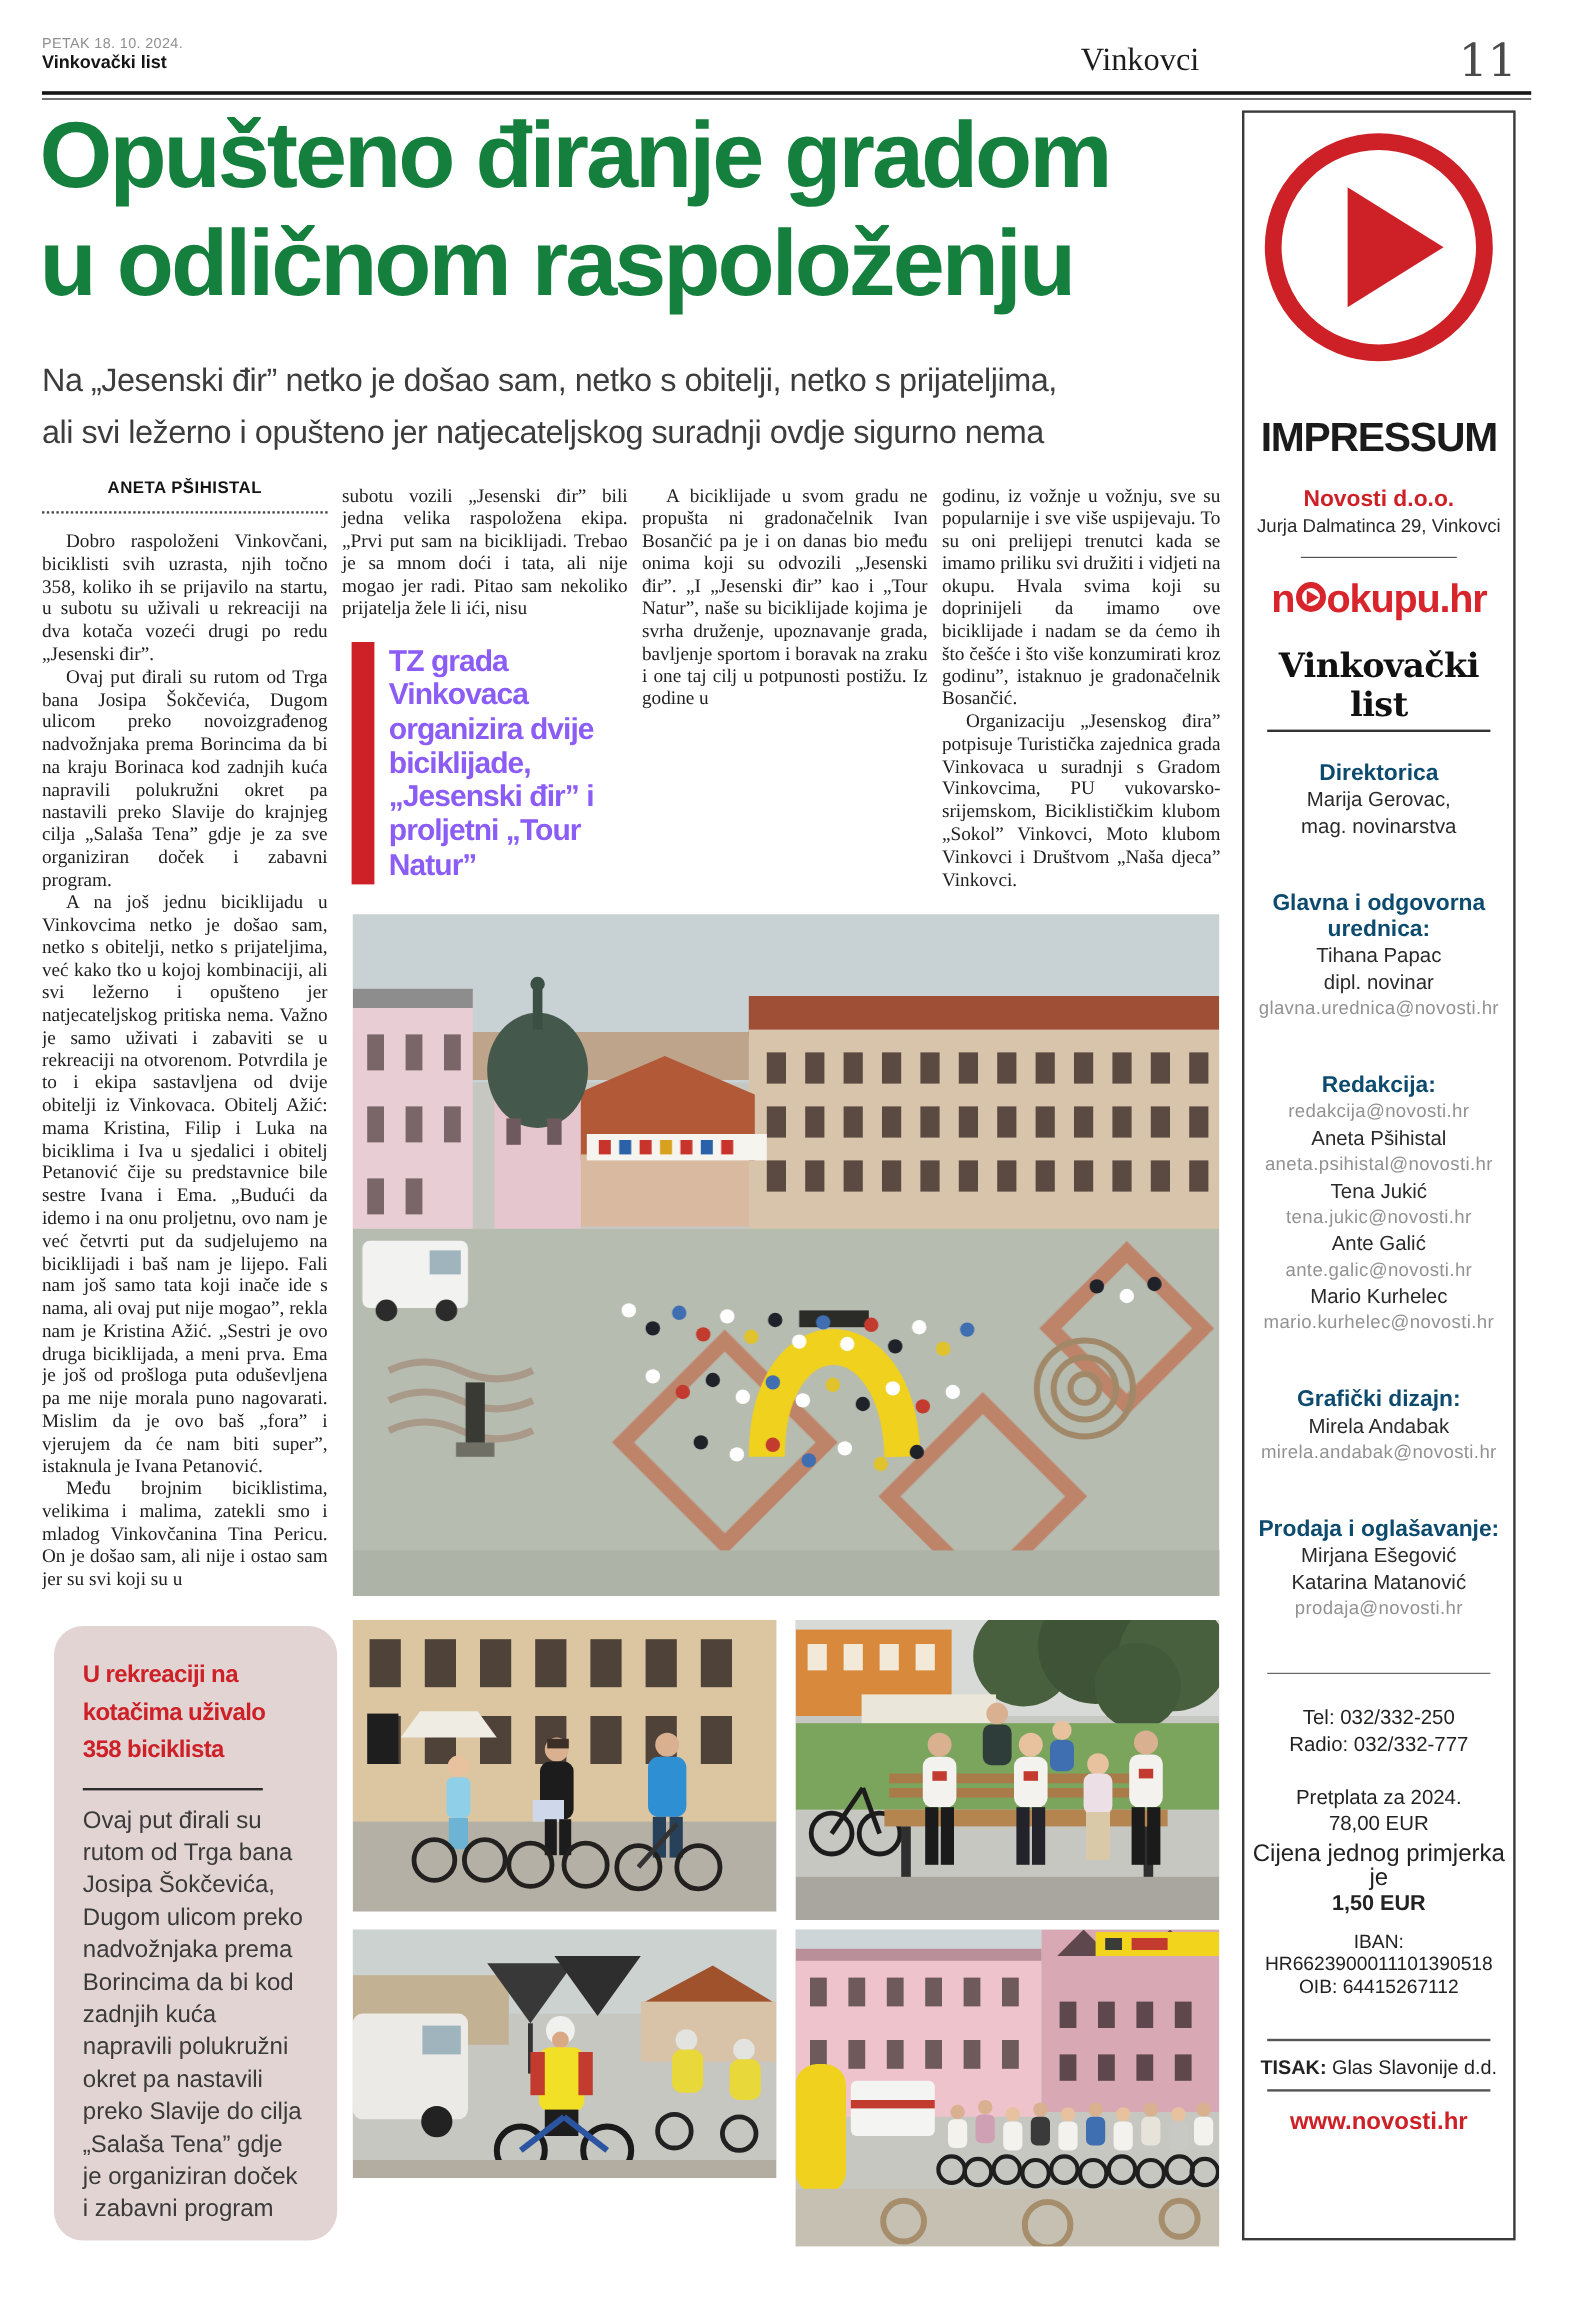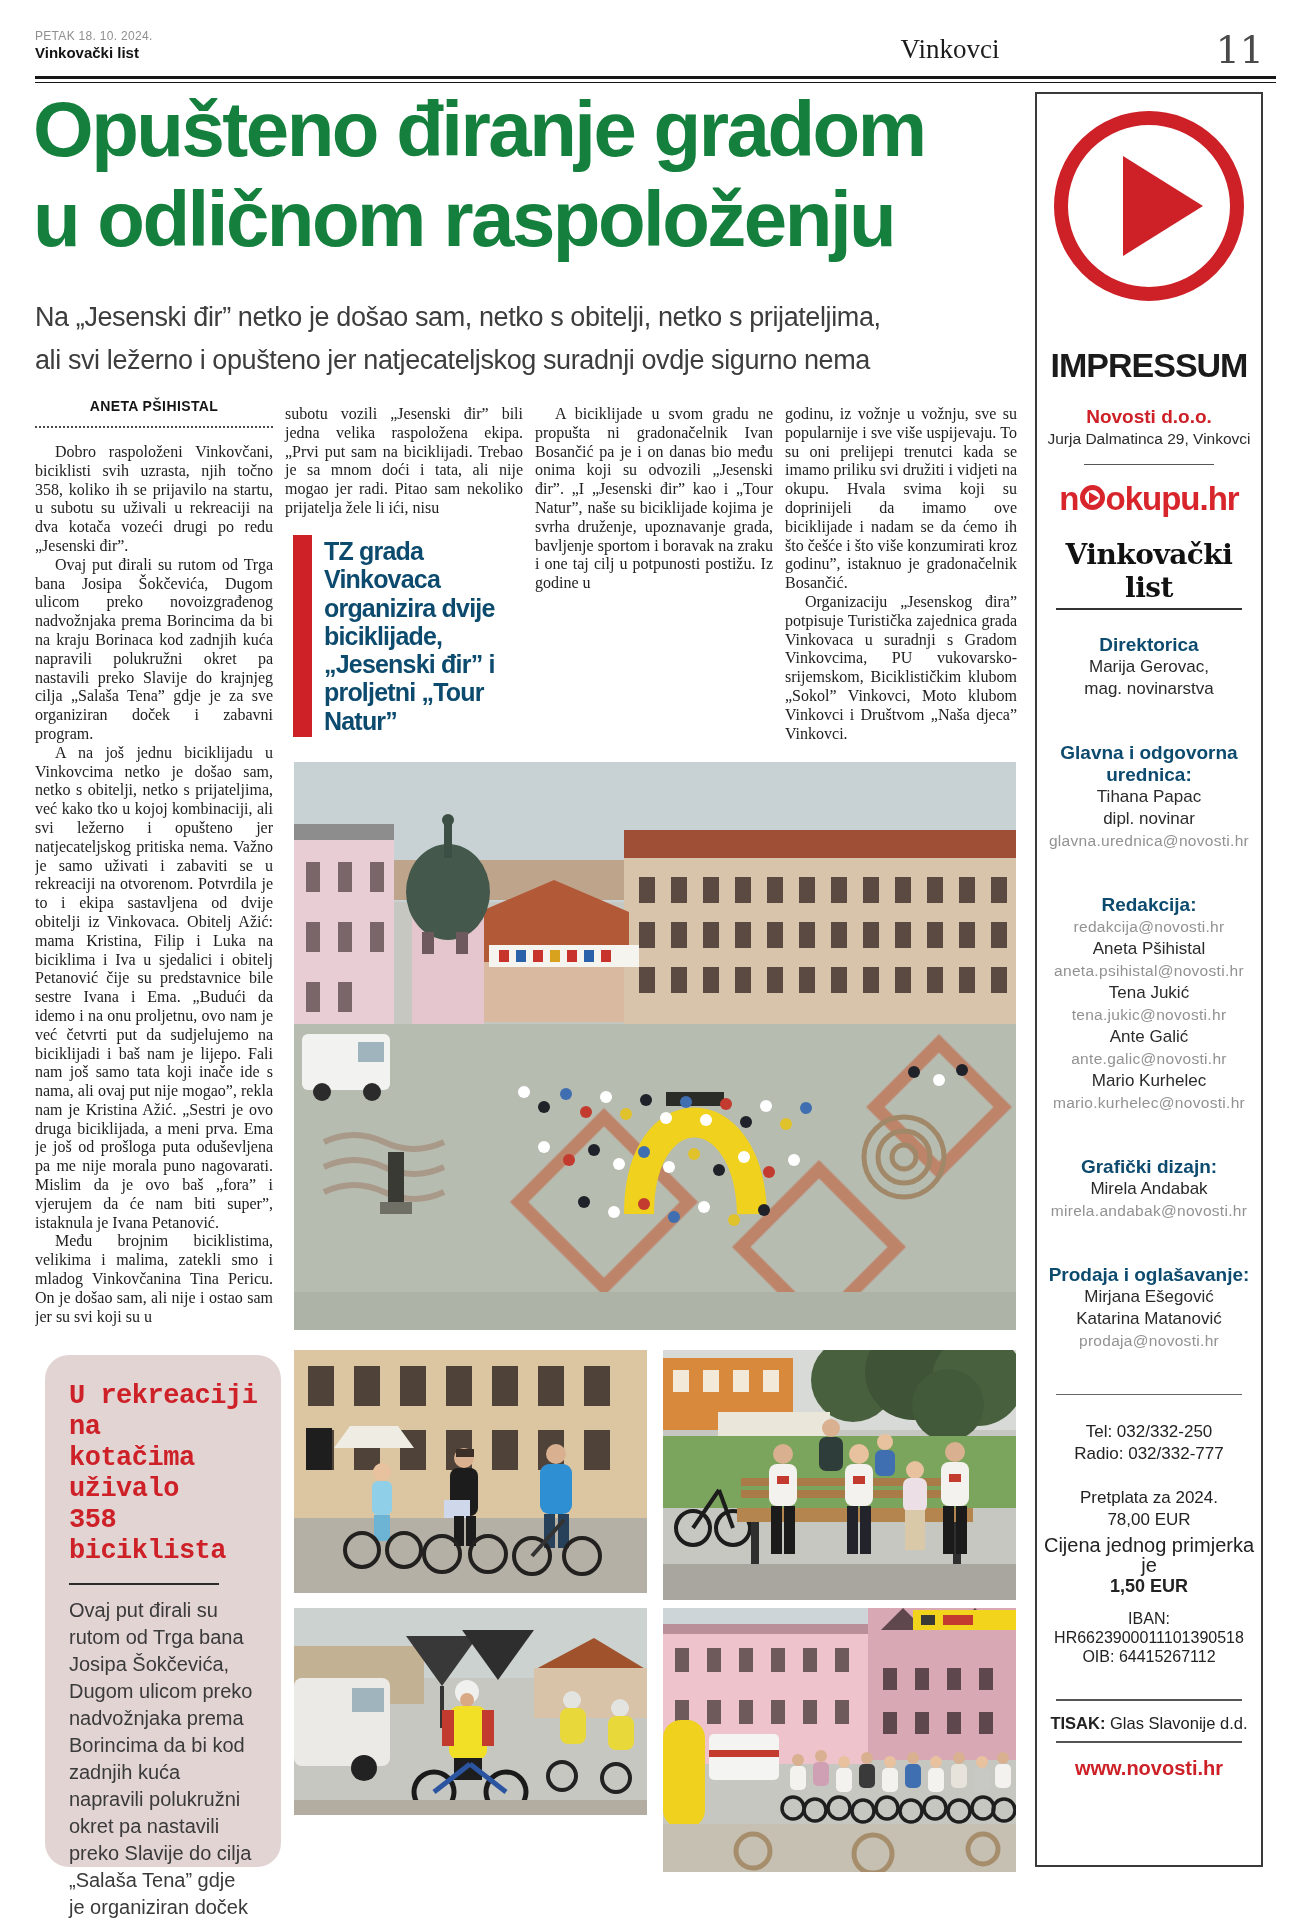--- a/index.html
+++ b/index.html
@@ -32,35 +32,35 @@
   .col p { text-indent:20px; }
   .col p.cont { text-indent:0; }
   #col1 { left:35px;  top:443px; height:895px; overflow:hidden; }
   #col2 { left:285px; top:405px; }
   #col3 { left:535px; top:405px; height:350px; overflow:hidden; }
   #col4 { left:785px; top:405px; width:232px; height:352px; overflow:hidden; }
 
   
   .pq-bar { left:293px; top:535px; width:19px; height:202px; background:#cd2027; }
   .pullquote { left:324px; top:537px; width:212px; font-family:"Liberation Sans", sans-serif;
-               font-weight:700; font-size:25px; line-height:28.3px; letter-spacing:-.8px; color:#0c4a6e; }
+               font-weight:700; font-size:25px; line-height:28.3px; letter-spacing:-.8px; color:#8b5cf6; }
 
   
   .photo { position:absolute; overflow:hidden; background:#c7c7c2; }
   .photo svg { display:block; }
   #ph-main { left:294px; top:762px;  width:722px; height:568px; }
   #ph-a1   { left:294px; top:1350px; width:353px; height:243px; }
   #ph-a2   { left:663px; top:1350px; width:353px; height:250px; }
   #ph-b1   { left:294px; top:1608px; width:353px; height:207px; }
   #ph-b2   { left:663px; top:1608px; width:353px; height:264px; }
 
   
   .factbox { left:45px; top:1355px; width:236px; height:512px; background:#e3d4d4; border-radius:24px; }
-  .fb-title { margin:26px 0 0 24px; font-family:Liberation Mono, monospace; font-weight:700;
-              font-size:27px; line-height:31px; letter-spacing:-.5px; color:#cd2027; }
+  .fb-title { margin:26px 0 0 24px; font-family:Liberation Sans, sans-serif; font-weight:700;
+              font-size:20px; line-height:31px; letter-spacing:-.5px; color:#cd2027; }
   .fb-rule { margin:16px 0 0 24px; width:150px; border-top:2px solid #2b2b2b; }
   .fb-body { margin:12px 26px 0 24px; font-family:"Liberation Sans", sans-serif;
              font-size:20px; line-height:27px; color:#3a3a3a; }
 
   
   .impressum { left:1035px; top:92px; width:228px; height:1775px; background:#fff;
                border:2px solid #3a3a3a; font-family:"Liberation Sans", sans-serif; text-align:center; color:#222; }
   .imp-icon { position:absolute; top:14px; left:14px; width:196px; height:196px; }
   .imp-title { position:absolute; top:252px; left:0; width:100%; font-weight:700; font-size:34px;
                letter-spacing:-1px; color:#1b1b1b; }

